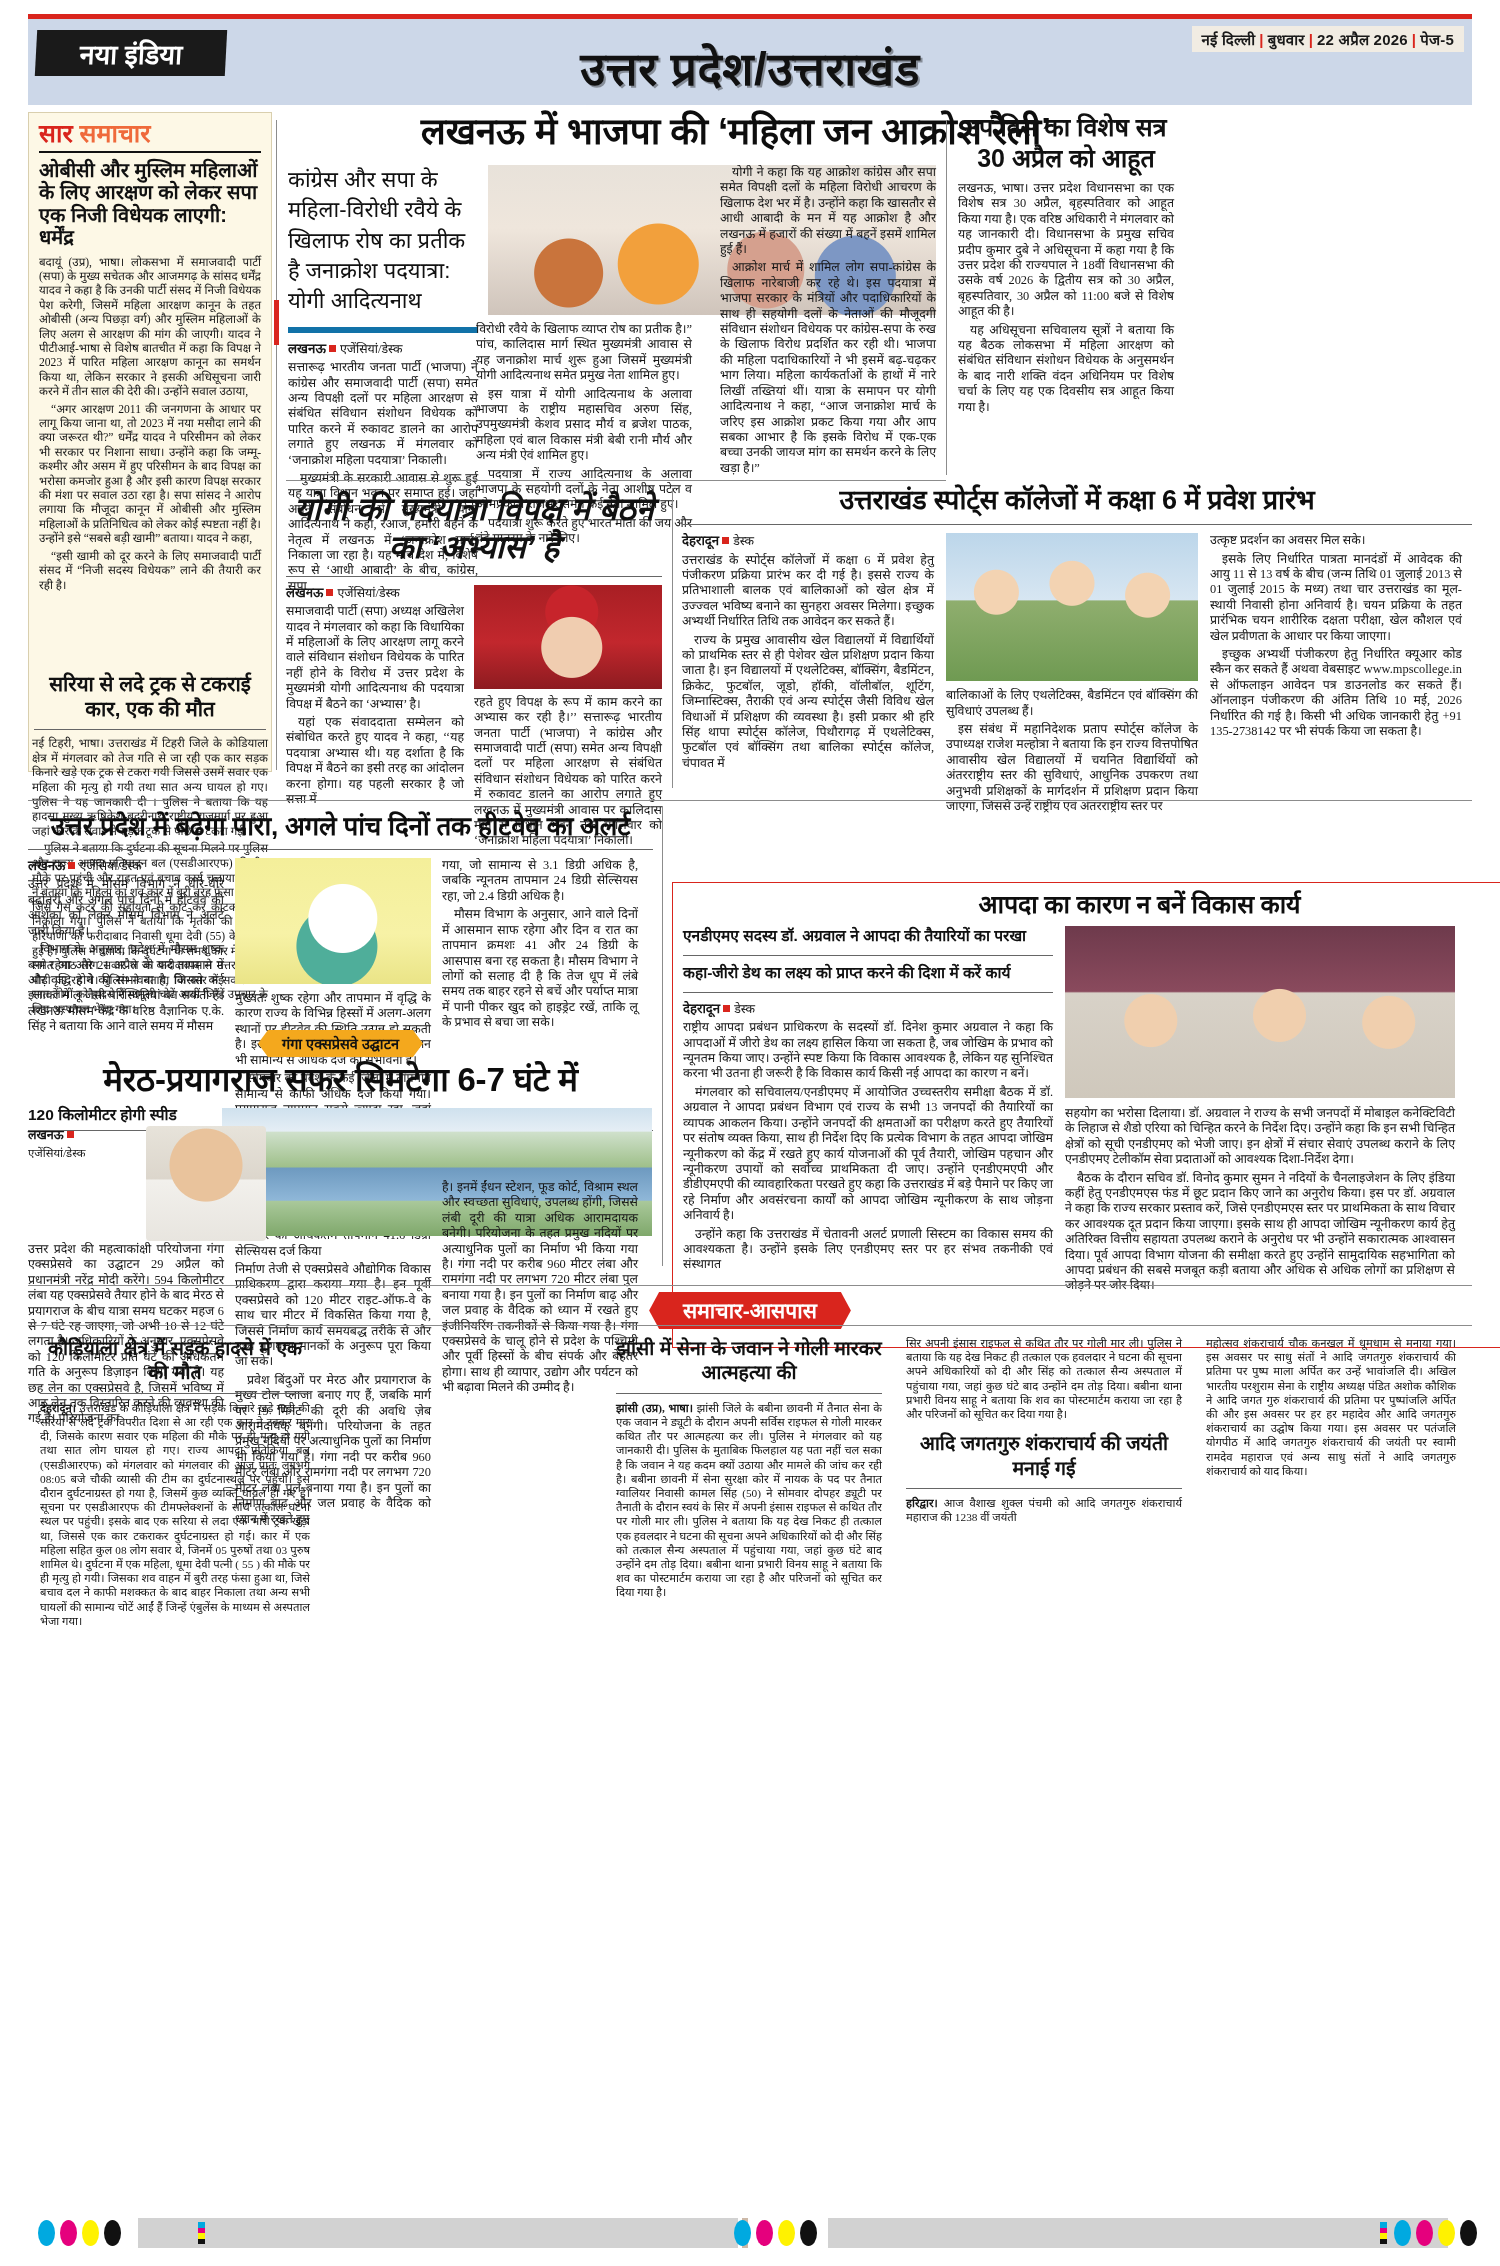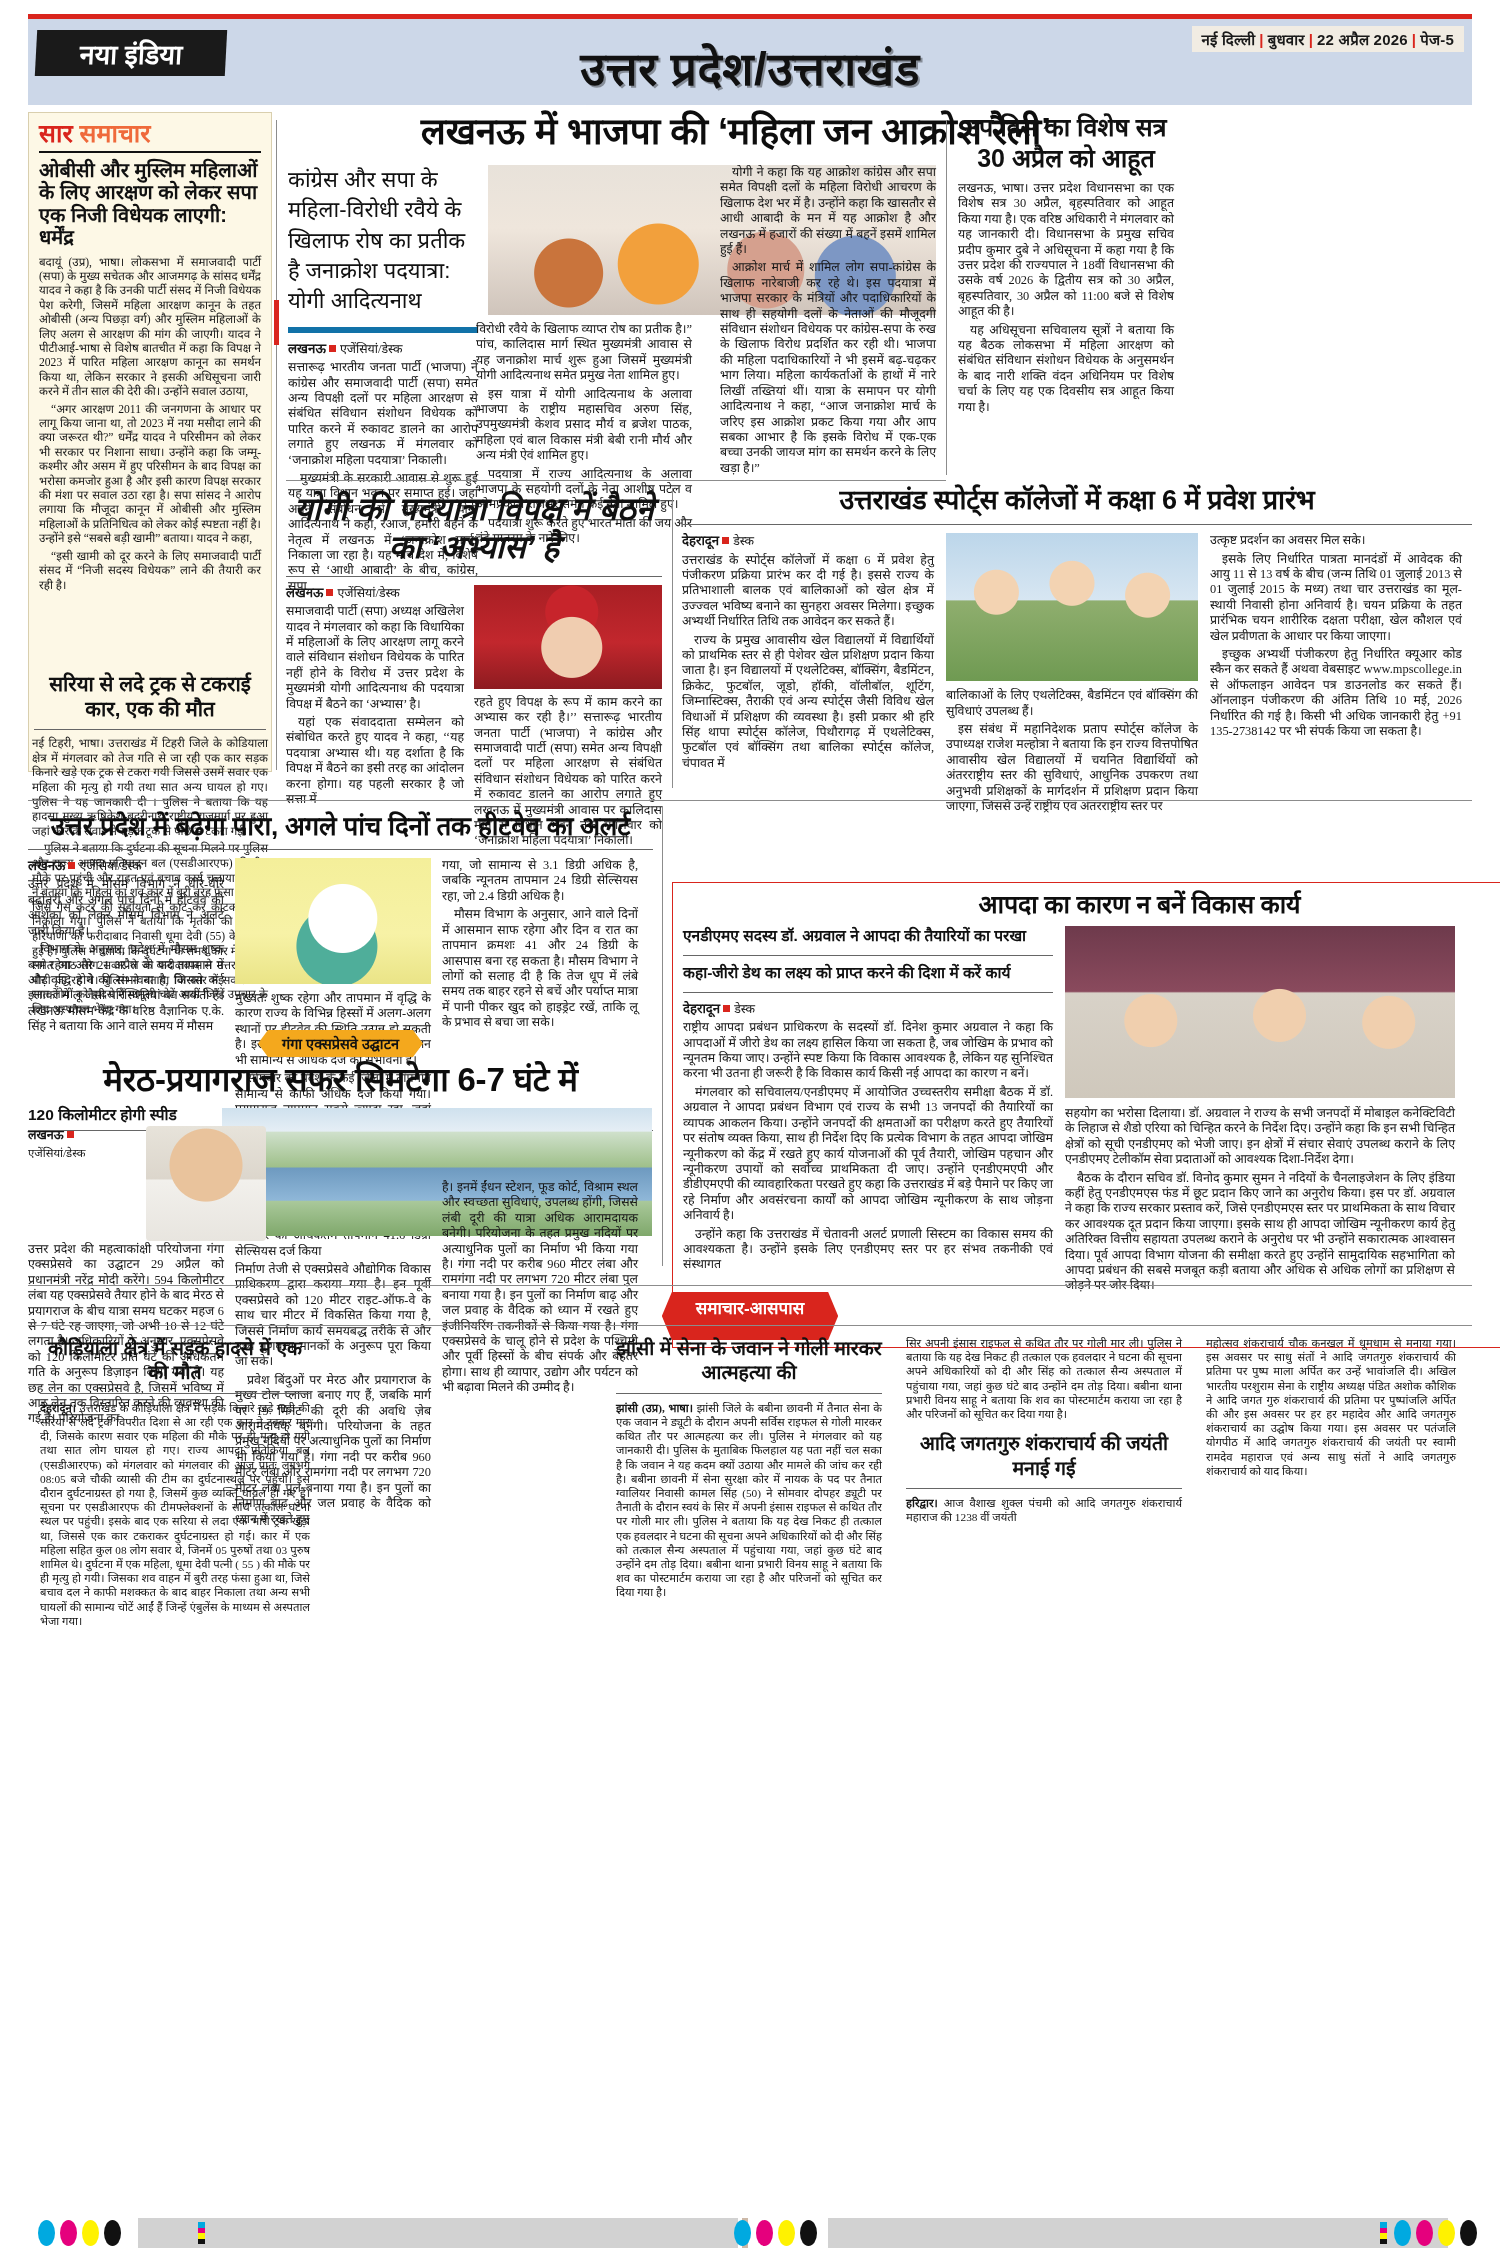--- a/index.html
+++ b/index.html
@@ -378,21 +378,21 @@
     </div>
     <div style="width:196px;">
       <div class="col-text">
         <p class="noind">है। इनमें ईंधन स्टेशन, फूड कोर्ट, विश्राम स्थल और स्वच्छता सुविधाएं, उपलब्ध होंगी, जिससे लंबी दूरी की यात्रा अधिक आरामदायक बनेगी। परियोजना के तहत प्रमुख नदियों पर अत्याधुनिक पुलों का निर्माण भी किया गया है। गंगा नदी पर करीब 960 मीटर लंबा और रामगंगा नदी पर लगभग 720 मीटर लंबा पुल बनाया गया है। इन पुलों का निर्माण बाढ़ और जल प्रवाह के वैदिक को ध्यान में रखते हुए इंजीनियरिंग तकनीकों से किया गया है। गंगा एक्सप्रेसवे के चालू होने से प्रदेश के पश्चिमी और पूर्वी हिस्सों के बीच संपर्क और बेहतर होगा। साथ ही व्यापार, उद्योग और पर्यटन को भी बढ़ावा मिलने की उम्मीद है।</p>
       </div>
     </div>
   </div>
 
   <div class="hsep" style="left:28px;top:1285px;width:1444px;"></div>
   <div style="position:absolute;left:28px;top:1292px;width:1444px;text-align:center;">
-    <span class="pill pill-red" style="font-size:17px;padding:4px 34px 21px 34px;">समाचार-आसपास</span>
+    <span class="pill pill-red" style="font-size:21px;padding:4px 34px 5px 34px;">समाचार-आसपास</span>
   </div>
   <div class="hsep" style="left:28px;top:1325px;width:1444px;"></div>
 
   <div style="position:absolute;left:28px;top:1336px;width:1444px;display:flex;gap:0;">
 
     <div style="width:282px;padding-right:12px;margin-left:12px;">
       <div class="h-serif" style="font-size:19.5px;line-height:1.25;text-align:center;">कौड़ियाला क्षेत्र में सड़क हादसे में एक की मौत</div>
       <div class="rule-thin" style="margin:8px 0 7px 0;"></div>
       <div class="col-text" style="font-size:11.3px;line-height:14.2px;">
         <p class="noind"><span class="hl">देहरादून।</span> <span>उत्तराखंड के कौड़ियाला क्षेत्र में सड़क किनारे खड़े गाड़ी की सरिया से लदे ट्रक विपरीत दिशा से आ रही एक कार ने टक्कर मार दी, जिसके कारण सवार एक महिला की मौके पर ही मृत्यु हो गयी तथा सात लोग घायल हो गए। राज्य आपदा प्रतिक्रिया बल (एसडीआरएफ) को मंगलवार को मंगलवार की आज प्रातः लगभग 08:05 बजे चौकी व्यासी की टीम का दुर्घटनास्थल पर पहुंची। इस दौरान दुर्घटनाग्रस्त हो गया है, जिसमें कुछ व्यक्ति घायल हो गए हैं। सूचना पर एसडीआरएफ की टीमफ्लेक्शनों के साथ तत्काल घटना स्थल पर पहुंची। इसके बाद एक सरिया से लदा एक भारी ट्रक खड़ा था, जिससे एक कार टकराकर दुर्घटनाग्रस्त हो गई। कार में एक महिला सहित कुल 08 लोग सवार थे, जिनमें 05 पुरुषों तथा 03 पुरुष शामिल थे। दुर्घटना में एक महिला, धूमा देवी पत्नी ( 55 ) की मौके पर ही मृत्यु हो गयी। जिसका शव वाहन में बुरी तरह फंसा हुआ था, जिसे बचाव दल ने काफी मशक्कत के बाद बाहर निकाला तथा अन्य सभी घायलों की सामान्य चोटें आईं हैं जिन्हें एंबुलेंस के माध्यम से अस्पताल भेजा गया।</span></p>

